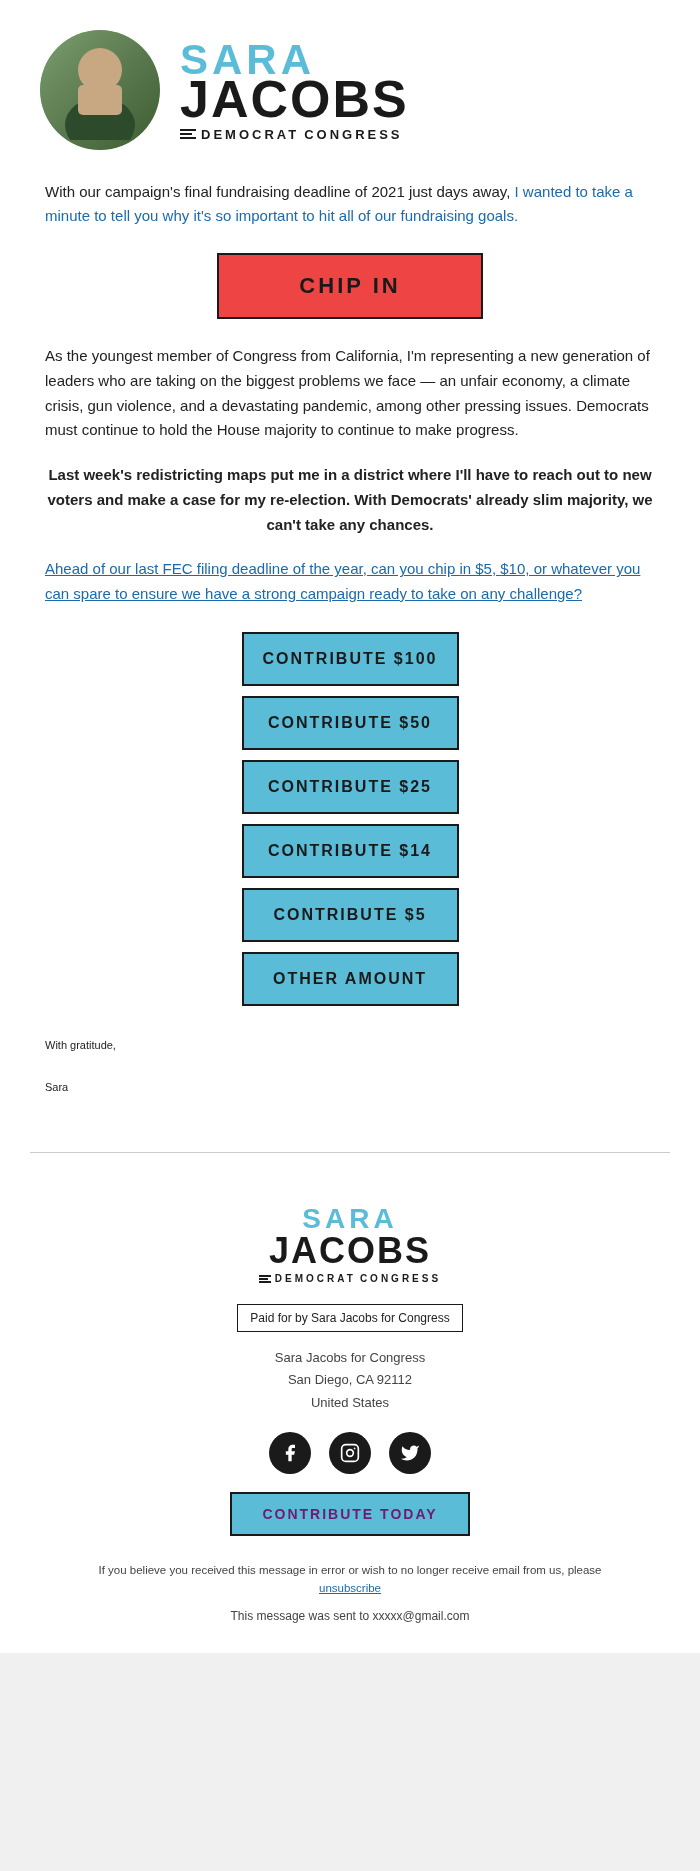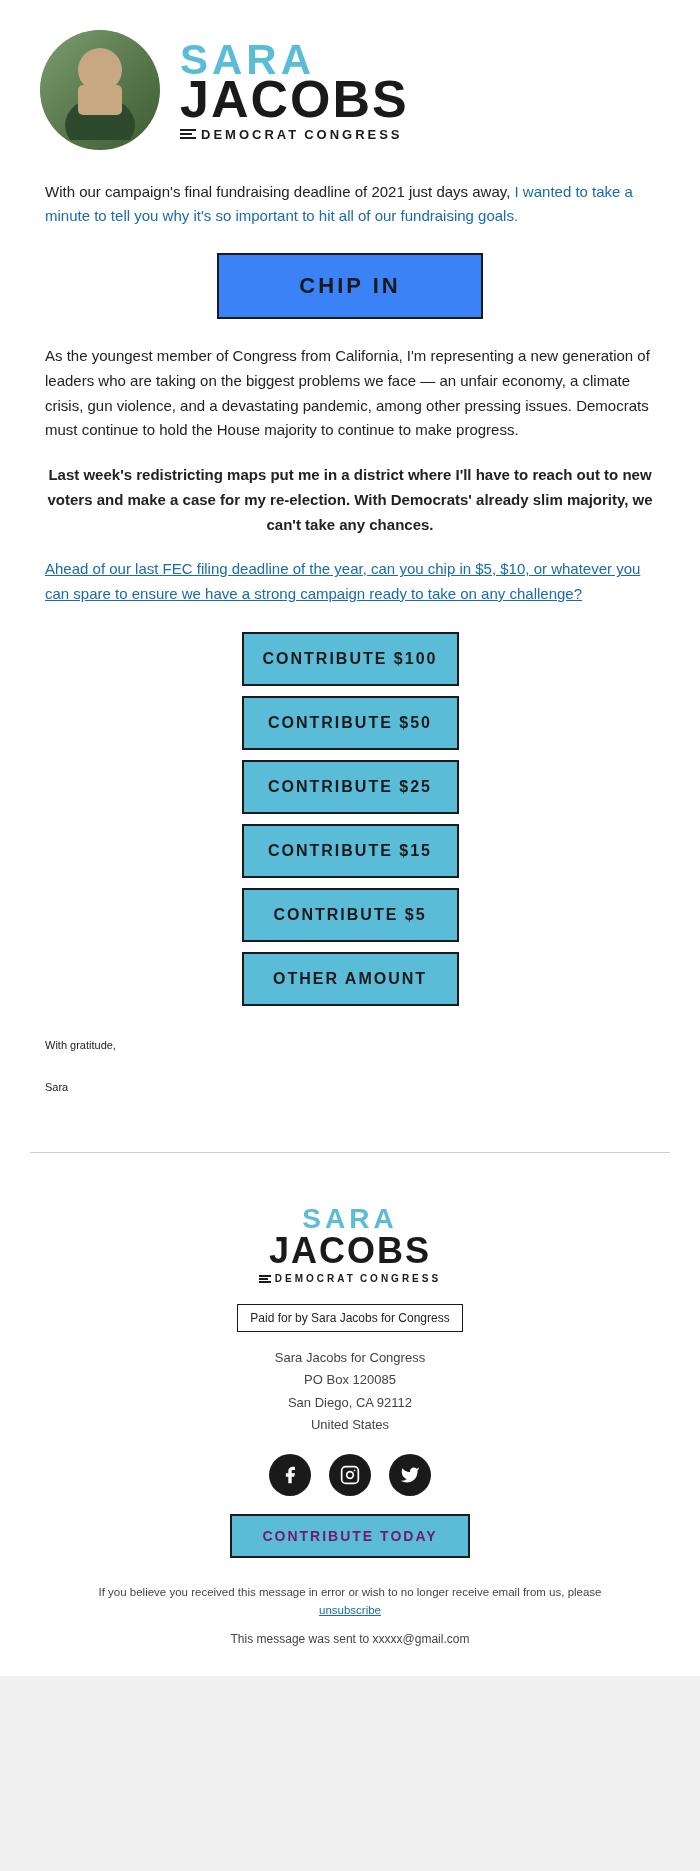--- a/index.html
+++ b/index.html
@@ -93,21 +93,21 @@
     }
     .intro-text .highlight {
       color: #1a6aad;
     }
     .chip-btn-wrapper {
       display: flex;
       justify-content: center;
       margin-bottom: 25px;
     }
     .chip-btn {
-      background: #3b82f6;
+      background: #ef4444;
       border: 2.5px solid #1a1a1a;
       color: #1a1a1a;
       font-size: 22px;
       font-weight: 900;
       letter-spacing: 3px;
       padding: 18px 80px;
       cursor: pointer;
       display: inline-block;
       text-align: center;
       min-width: 240px;
@@ -309,21 +309,21 @@
     <p class="body-para">As the youngest member of Congress from California, I'm representing a new generation of leaders who are taking on the biggest problems we face — an unfair economy, a climate crisis, gun violence, and a devastating pandemic, among other pressing issues. Democrats must continue to hold the House majority to continue to make progress.</p>
 
     <p class="body-para-bold">Last week's redistricting maps put me in a district where I'll have to reach out to new voters and make a case for my re-election. With Democrats' already slim majority, we can't take any chances.</p>
 
     <a class="cta-link" href="#">Ahead of our last FEC filing deadline of the year, can you chip in $5, $10, or whatever you can spare to ensure we have a strong campaign ready to take on any challenge?</a>
 
     <div class="contribute-buttons">
       <div class="contribute-btn">CONTRIBUTE $100</div>
       <div class="contribute-btn">CONTRIBUTE $50</div>
       <div class="contribute-btn">CONTRIBUTE $25</div>
-      <div class="contribute-btn">CONTRIBUTE $15</div>
+      <div class="contribute-btn">CONTRIBUTE $14</div>
       <div class="contribute-btn">CONTRIBUTE $5</div>
       <div class="contribute-btn">OTHER AMOUNT</div>
     </div>
 
     <p class="closing-text">With gratitude,</p>
     <br>
     <p class="closing-text">Sara</p>
 
   </div>
 
@@ -344,21 +344,20 @@
         <span>CONGRESS</span>
       </div>
     </div>
 
     <div class="paid-for-box">
       <span>Paid for by Sara Jacobs for Congress</span>
     </div>
 
     <div class="address-text">
       <div>Sara Jacobs for Congress</div>
-      <div>PO Box 120085</div>
       <div>San Diego, CA 92112</div>
       <div>United States</div>
     </div>
 
     <div class="social-icons">
       <div class="social-icon">
         <svg width="20" height="20" viewBox="0 0 24 24" fill="white" xmlns="http://www.w3.org/2000/svg">
           <path d="M18 2h-3a5 5 0 00-5 5v3H7v4h3v8h4v-8h3l1-4h-4V7a1 1 0 011-1h3z"></path>
         </svg>
       </div>

